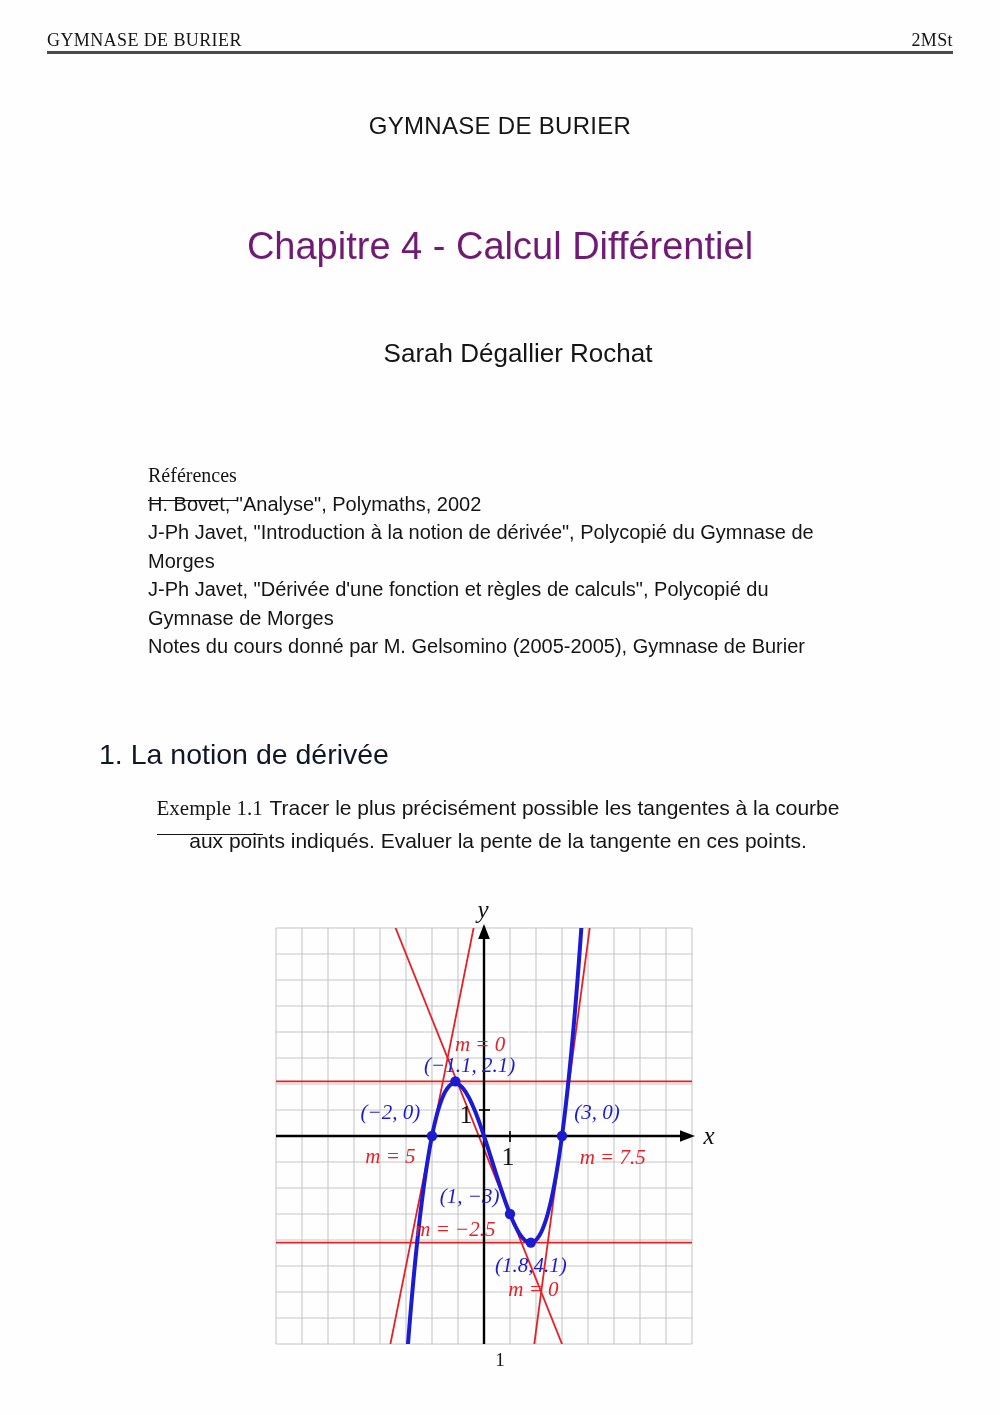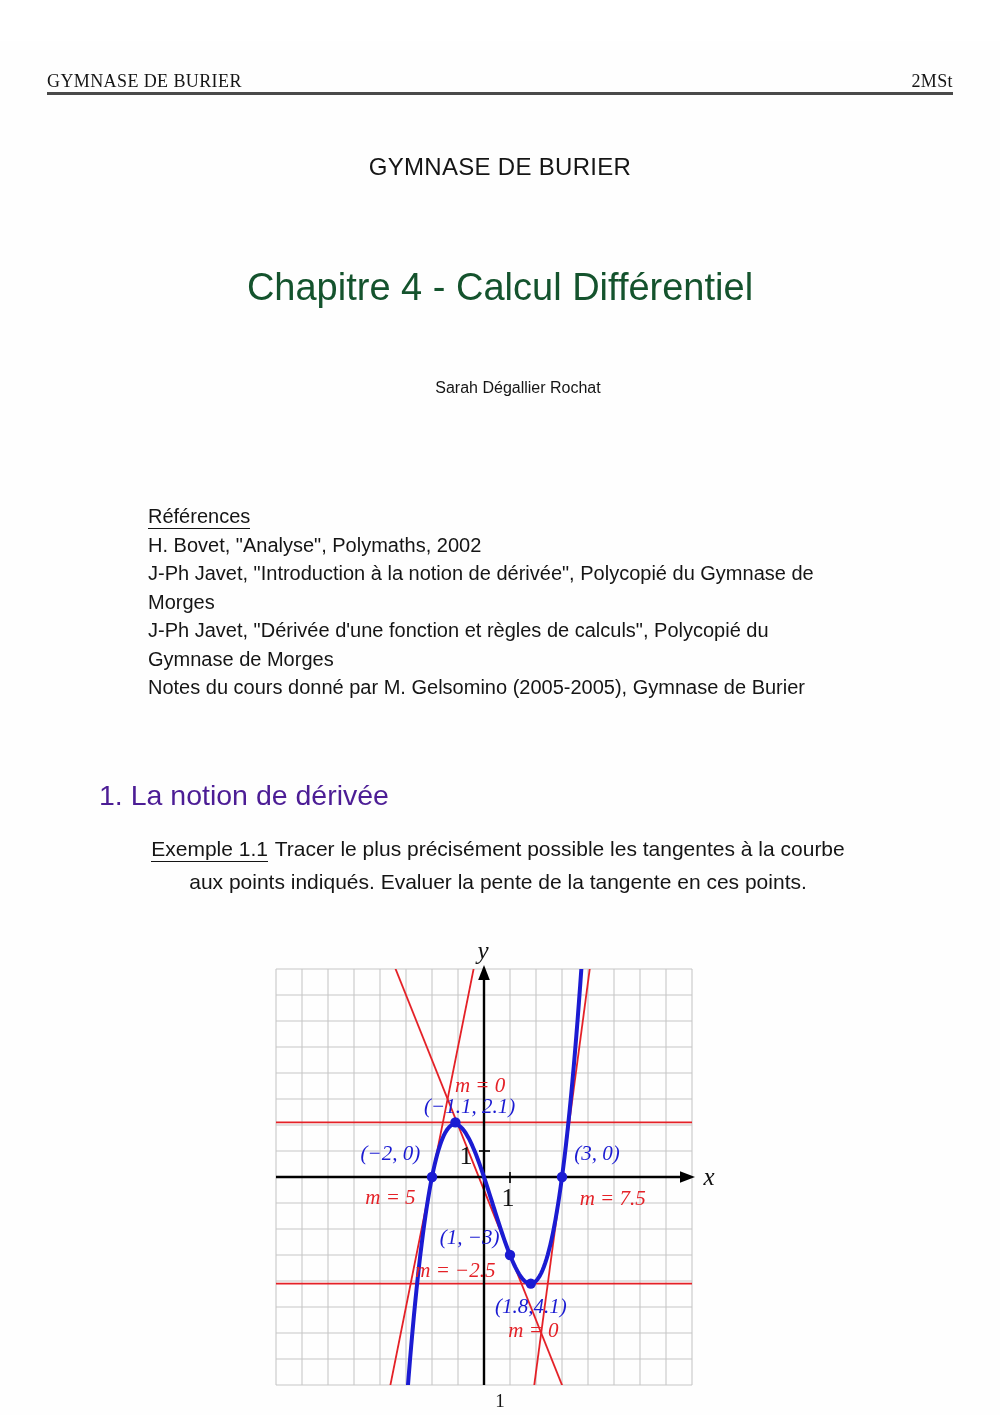--- a/index.html
+++ b/index.html
@@ -1,47 +1,47 @@
 <!DOCTYPE html>
 <html><head>
 <meta charset="utf-8">
 <style>
   html,body{margin:0;padding:0;}
   body{
     width:1000px;height:1415px;background:#ffffff;overflow:hidden;
     font-family:"Liberation Sans",sans-serif;color:#151515;
     position:relative;
   }
-  .page{position:absolute;inset:0;background:#fefefe;margin-top:41px;}
+  .page{position:absolute;inset:0;background:#fefefe;}
   .running-head{
     position:absolute;left:47px;right:47px;top:30px;
     display:flex;justify-content:space-between;
     font-family:"Liberation Serif",serif;font-size:18px;letter-spacing:0.4px;
   }
   .head-rule{
     position:absolute;left:47px;right:47px;top:51px;height:2.5px;background:#4a4a4a;
   }
   .institution{
     position:absolute;left:0;right:0;top:112px;text-align:center;
     font-size:24px;letter-spacing:0.3px;
   }
   .doc-title{
     position:absolute;left:0;right:0;top:225px;text-align:center;
-    font-size:38px;font-weight:normal;margin:0;color:#14532d;
+    font-size:38px;font-weight:normal;margin:0;color:#701a75;
   }
   .author{
-    position:absolute;left:0;right:0;top:338px;text-align:center;font-size:16px;padding-left:36px;
+    position:absolute;left:0;right:0;top:338px;text-align:center;font-size:26px;padding-left:36px;
   }
   .refs{
     position:absolute;left:148px;top:461px;width:700px;
     font-size:20px;line-height:28.5px;
   }
-  .u{border-bottom:1.6px solid currentColor;padding-bottom:1px;white-space:nowrap;}
+  .u{border-bottom:1.6px solid currentColor;padding-bottom:14px;white-space:nowrap;font-family:Liberation Serif, serif;}
   .section-heading{
-    position:absolute;left:99px;top:738px;font-size:28.5px;font-weight:normal;margin:0;color:#4c1d95;
+    position:absolute;left:99px;top:738px;font-size:28.5px;font-weight:normal;margin:0;color:#0f172a;
   }
   .example{
     position:absolute;left:148px;top:792px;width:700px;
     font-size:21px;line-height:32.5px;margin:0;text-align:center;
   }
   .example .u{margin-right:0.32em;}
   .graph{position:absolute;left:248px;top:893px;}
   .pageno{
     position:absolute;left:0;right:0;top:1349px;text-align:center;
     font-family:"Liberation Serif",serif;font-size:19px;

